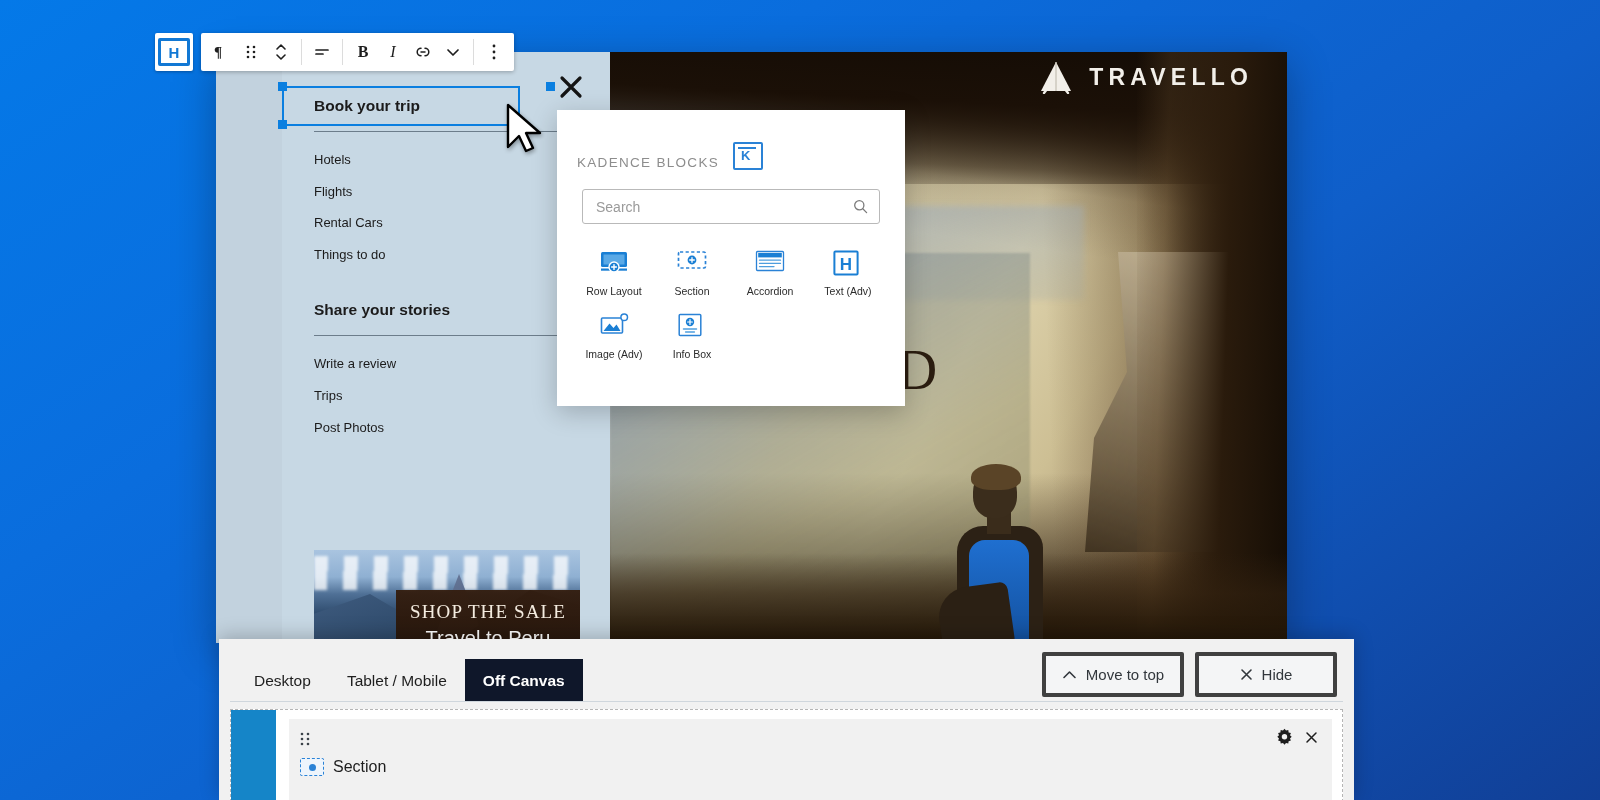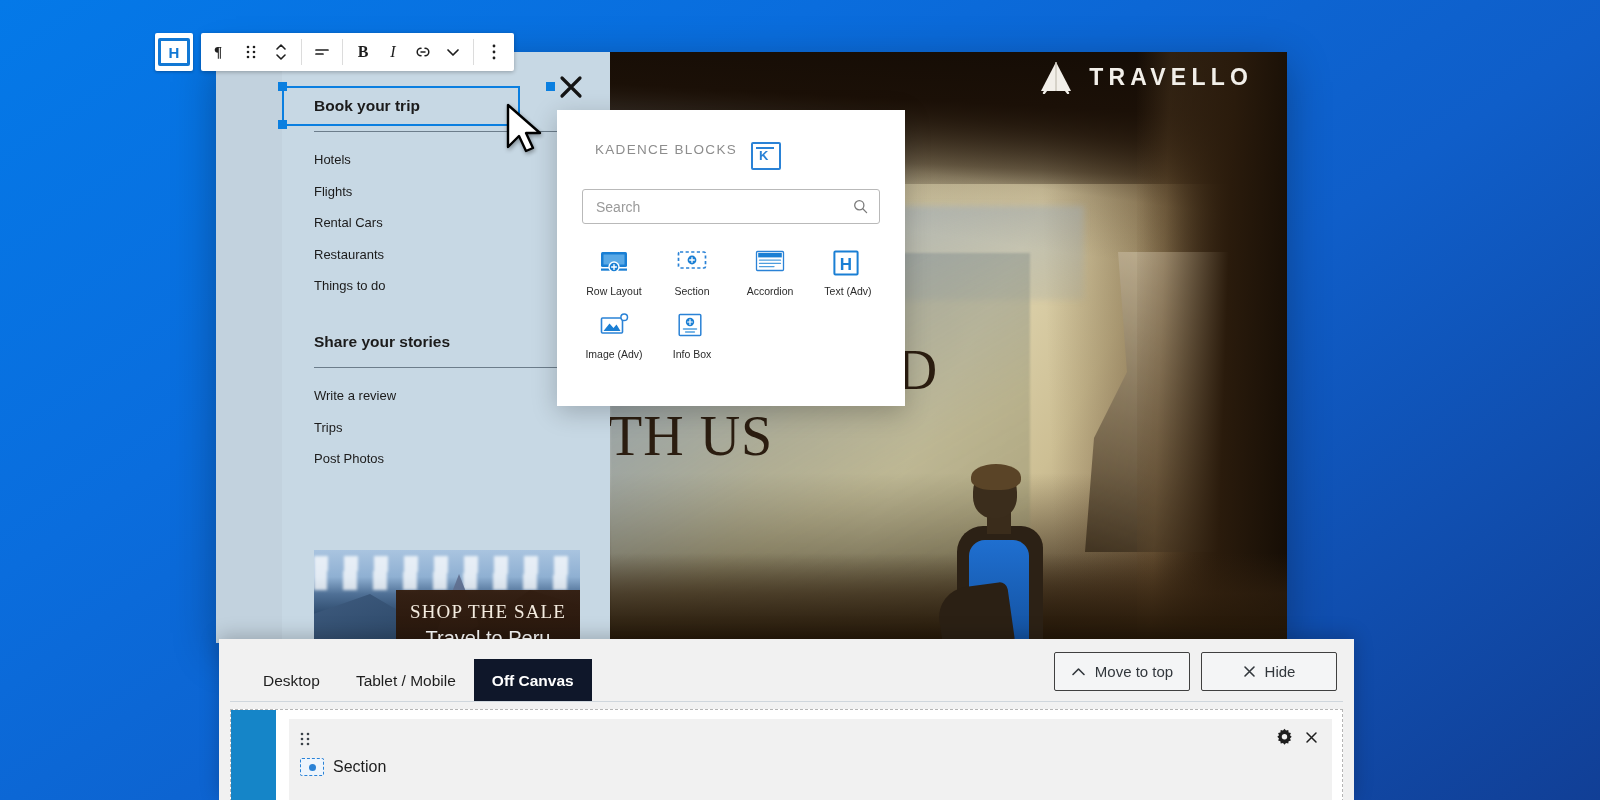--- a/index.html
+++ b/index.html
@@ -152,21 +152,21 @@
 
   
   .cursor{position:absolute;left:505px;top:103px;width:40px;height:52px;z-index:60;
     filter:drop-shadow(1px 2px 2px rgba(0,0,0,.35));}
 
   
   .kadence{
     position:absolute;left:557px;top:110px;width:348px;height:296px;
     background:#fff;z-index:55;box-shadow:0 6px 24px rgba(0,0,0,.22);
   }
-  .k-head{display:flex;align-items:flex-start;gap:14px;padding:32px 0 0 38px;}
+  .k-head{display:flex;align-items:flex-end;gap:14px;padding:32px 0 0 20px;}
   .k-title{font-size:13.5px;letter-spacing:1.3px;color:#8d8d8d;font-weight:500;}
   .k-logo{width:26px;height:24px;border:2px solid #2a82d6;border-radius:2px;position:relative;background:#fff;}
   .k-logo .kbar{position:absolute;left:3px;top:3px;width:18px;height:2px;background:#2a82d6;}
   .k-logo .kglyph{position:absolute;left:6px;top:5px;font-size:13px;line-height:1;color:#2a82d6;font-weight:700;}
   .k-search{
     margin:19px 25px 0 25px;height:33px;border:1px solid #b9b9b9;border-radius:3px;
     display:flex;align-items:center;padding:0 11px;background:#fff;
   }
   .k-search input{
     border:none;outline:none;flex:1;font-size:14px;color:#4a4a4a;
@@ -176,30 +176,30 @@
   .k-grid{display:grid;grid-template-columns:repeat(4,1fr);gap:16px 0;padding:26px 18px 0 18px;}
   .k-cell{display:flex;flex-direction:column;align-items:center;gap:9px;cursor:pointer;}
   .k-cell .lbl{font-size:10.5px;color:#2b2b2b;}
   .k-ic{width:30px;height:26px;position:relative;}
 
   
   .bottom-panel{
     position:absolute;left:219px;top:639px;width:1135px;height:161px;
     background:#f1f1f1;z-index:70;box-shadow:0 -3px 18px rgba(0,0,0,.22);
   }
-  .bp-tabs{display:flex;align-items:flex-end;height:63px;padding-left:26px;position:relative;}
+  .bp-tabs{display:flex;align-items:flex-end;height:63px;padding-left:17px;position:relative;}
   .bp-tab{
     padding:0 18px;height:43px;display:flex;align-items:center;
     font-size:15.5px;color:#1e1e1e;cursor:pointer;
   }
   .bp-tab.active{background:#0f172a;color:#fff;font-weight:700;}
   .bp-underline{position:absolute;left:11px;right:11px;bottom:0;height:1px;background:#cfd6dc;}
   .bp-actions{position:absolute;right:17px;top:13px;display:flex;gap:11px;}
   .bp-btn{
-    height:37px;min-width:104px;padding:0 15px;background:#f4f5f6;border:1px solid #404040;
+    height:37px;min-width:104px;padding:0 15px;background:#f4f5f6;border:4px solid #404040;
     border-radius:2px;display:flex;align-items:center;justify-content:center;gap:9px;
     font-size:15px;color:#32373c;cursor:pointer;
   }
   .bp-body{position:absolute;left:0;right:0;top:70px;bottom:0;padding:0 11px;}
   .bp-rowarea{position:relative;height:100%;border:1px dashed #b5b5b5;background:#fff;}
   .bp-leftbar{position:absolute;left:0;top:0;width:45px;bottom:0;background:#1585c8;}
   .bp-card{position:absolute;left:58px;right:10px;top:9px;bottom:0;background:#f1f1f1;}
   .bp-card-top{display:flex;align-items:center;justify-content:space-between;padding:9px 14px 0 11px;}
   .bp-drag{width:14px;height:16px;}
   .bp-card-icons{display:flex;align-items:center;gap:12px;}
@@ -238,21 +238,20 @@
         <svg width="40" height="34" viewBox="0 0 40 34">
           <path d="M20 2 L35 31 L5 31 Z" fill="#f2efe9"></path>
           <path d="M20 2 L20 31" stroke="#cbc6bb" stroke-width="1.4"></path>
           <path d="M8 33 L15 24 M32 33 L25 24" stroke="#f2efe9" stroke-width="2.4" stroke-linecap="round"></path>
         </svg>
         <span class="wordmark">TRAVELLO</span>
       </div>
 
       <div class="hero-head">
         <span class="l1">WORLD</span>
-        <span class="l2">TH US</span>
       </div>
     </div>
 
     <div class="offcanvas">
       <div class="oc-close">
         <svg width="26" height="26" viewBox="0 0 26 26">
           <path d="M4 4 L22 22 M22 4 L4 22" stroke="#141414" stroke-width="3.2" stroke-linecap="round"></path>
         </svg>
       </div>
 
@@ -262,21 +261,20 @@
           <div class="sel-box"></div>
           <div class="sel-handle sel-h-tl"></div>
           <div class="sel-handle sel-h-tr"></div>
           <div class="sel-handle sel-h-bl"></div>
           <div class="menu-heading">Book your trip</div>
         </div>
         <div class="menu-rule"></div>
         <div class="menu-item">Hotels</div>
         <div class="menu-item">Flights</div>
         <div class="menu-item">Rental Cars</div>
-        <div class="menu-item">Restaurants</div>
         <div class="menu-item">Things to do</div>
 
         <div class="menu-gap"></div>
 
         <div class="menu-heading">Share your stories</div>
         <div class="menu-rule"></div>
         <div class="menu-item">Write a review</div>
         <div class="menu-item">Trips</div>
         <div class="menu-item">Post Photos</div>
       </div>

